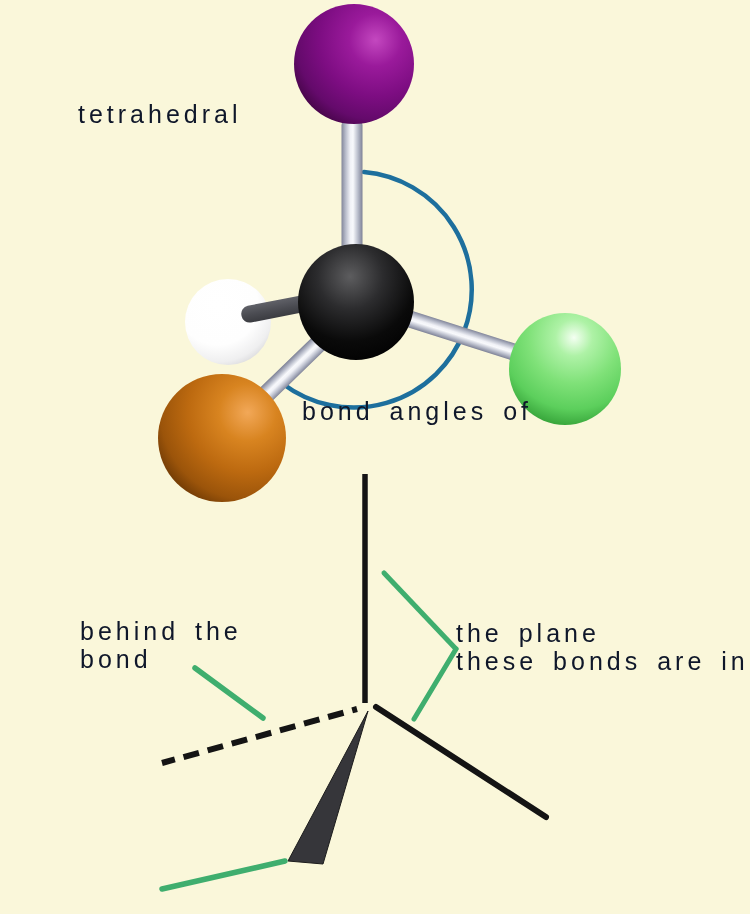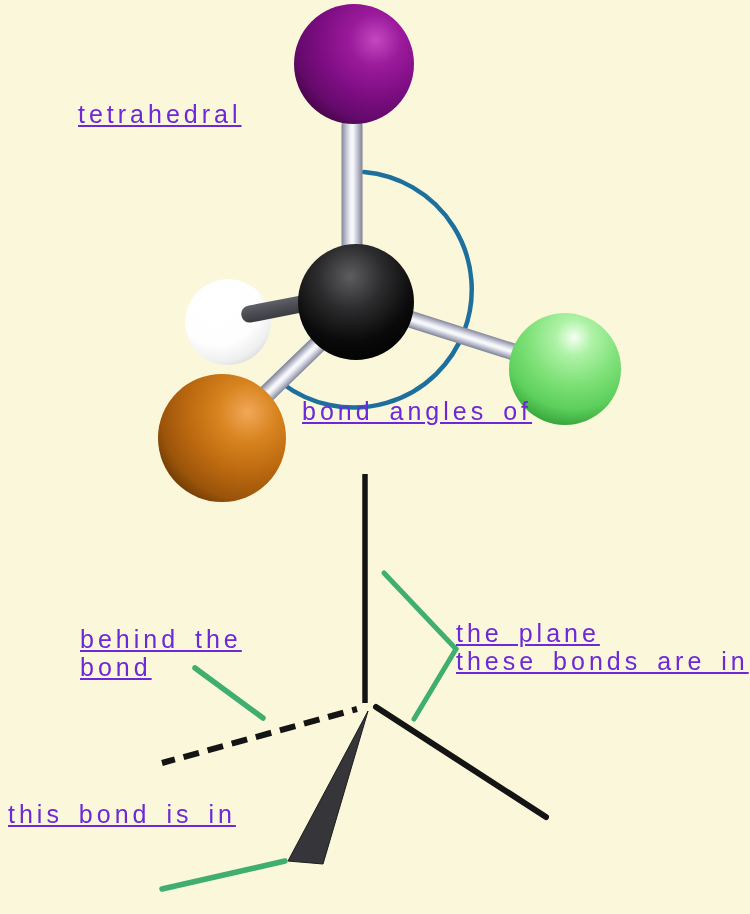--- a/index.html
+++ b/index.html
@@ -11,34 +11,33 @@
     overflow:hidden;
   }
   .stage svg{position:absolute;left:0;top:0;}
   .label{
     position:absolute;
     font-family:"Liberation Sans",sans-serif;
     font-size:25px;
     line-height:28px;
     letter-spacing:4px;
     word-spacing:5px;
-    color:#6d28d9;
+    color:#0f172a;
     white-space:nowrap;
-    text-decoration:underline;
   }
   .label .ln{display:block;}
   .label sup{
     font-size:14px;
     letter-spacing:1px;
     vertical-align:7px;
   }
   .lbl-molecule{left:78px;top:100px;}
   .lbl-angle-top{left:477px;top:190px;}
   .lbl-angle-bottom{left:302px;top:397px;}
-  .lbl-behind{left:80px;top:617px;margin-top:8px;}
+  .lbl-behind{left:80px;top:617px;}
   .lbl-inplane{left:456px;top:619px;}
   .lbl-front{left:8px;top:800px;}
 </style>
 </head>
 <body>
 
 <div class="stage">
 
   <svg width="750" height="914" viewBox="0 0 750 914">
     <defs>
@@ -143,16 +142,15 @@
     <span class="ln">behind the</span>
     <span class="ln">bond</span>
   </div>
 
   <div class="label lbl-inplane">
     <span class="ln">the plane</span>
     <span class="ln">these bonds are in</span>
   </div>
 
   <div class="label lbl-front">
-    <span class="ln">this bond is in</span>
   </div>
 
 </div>
 
 </body></html>

